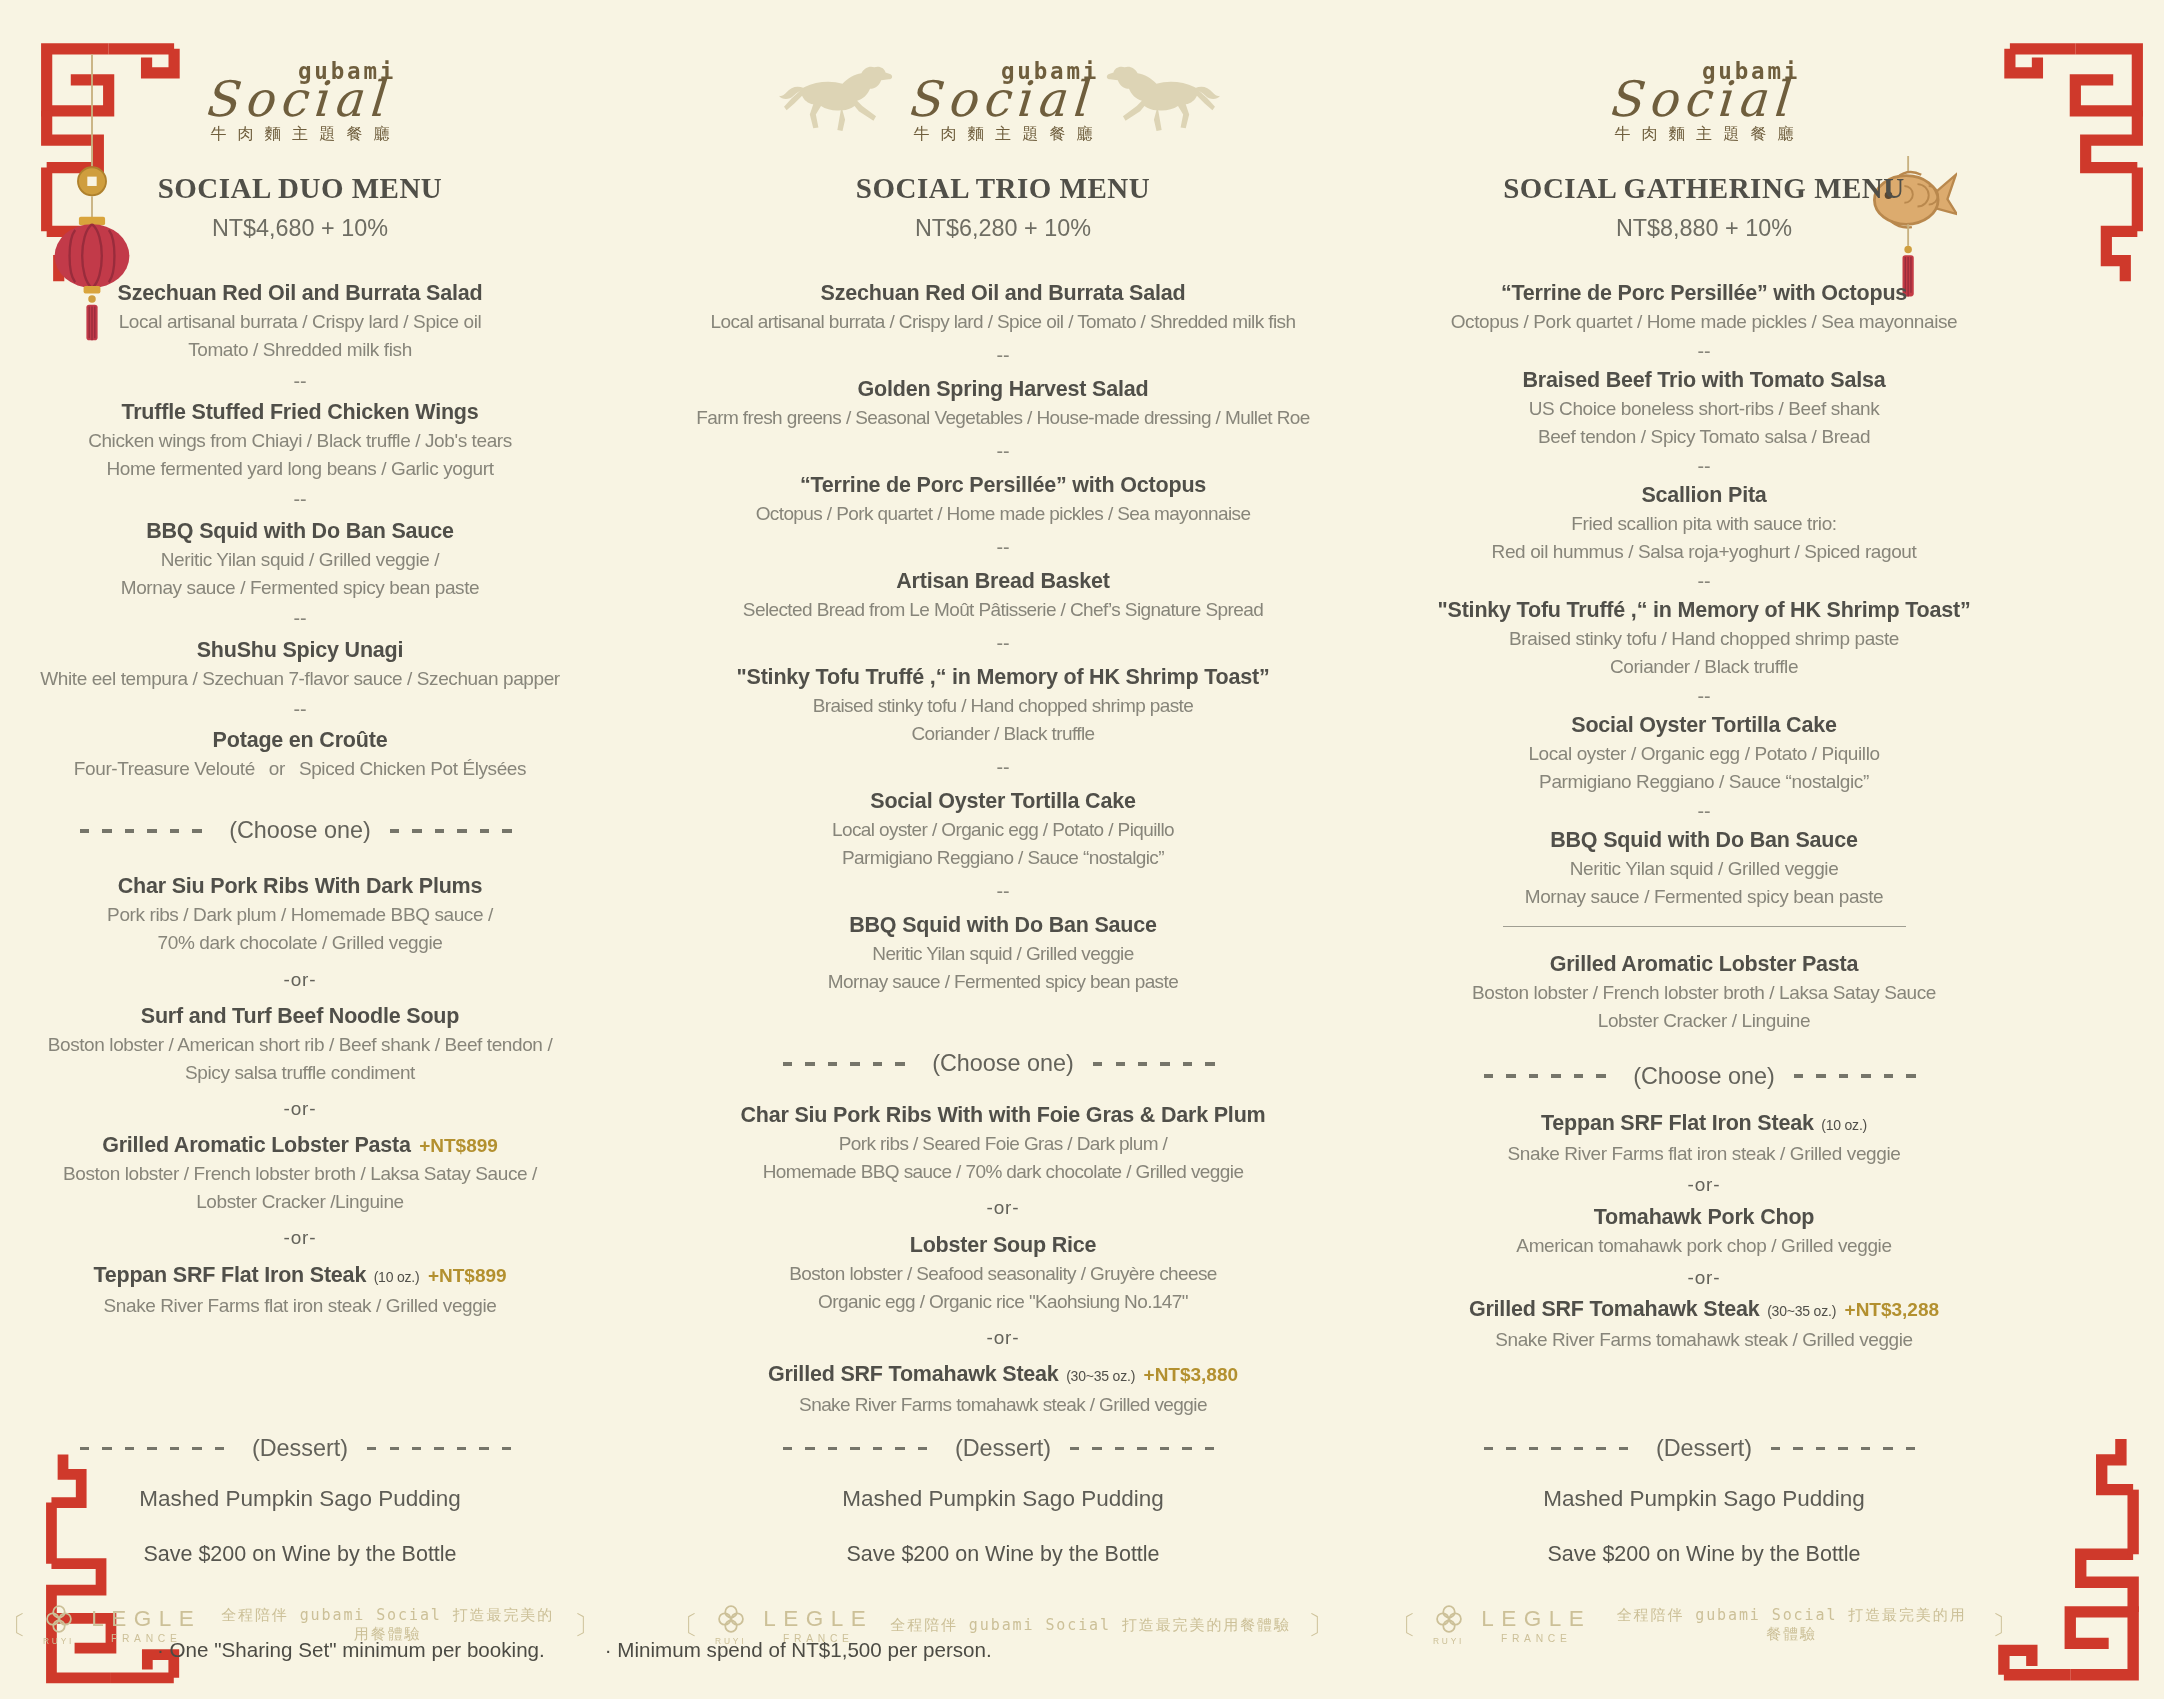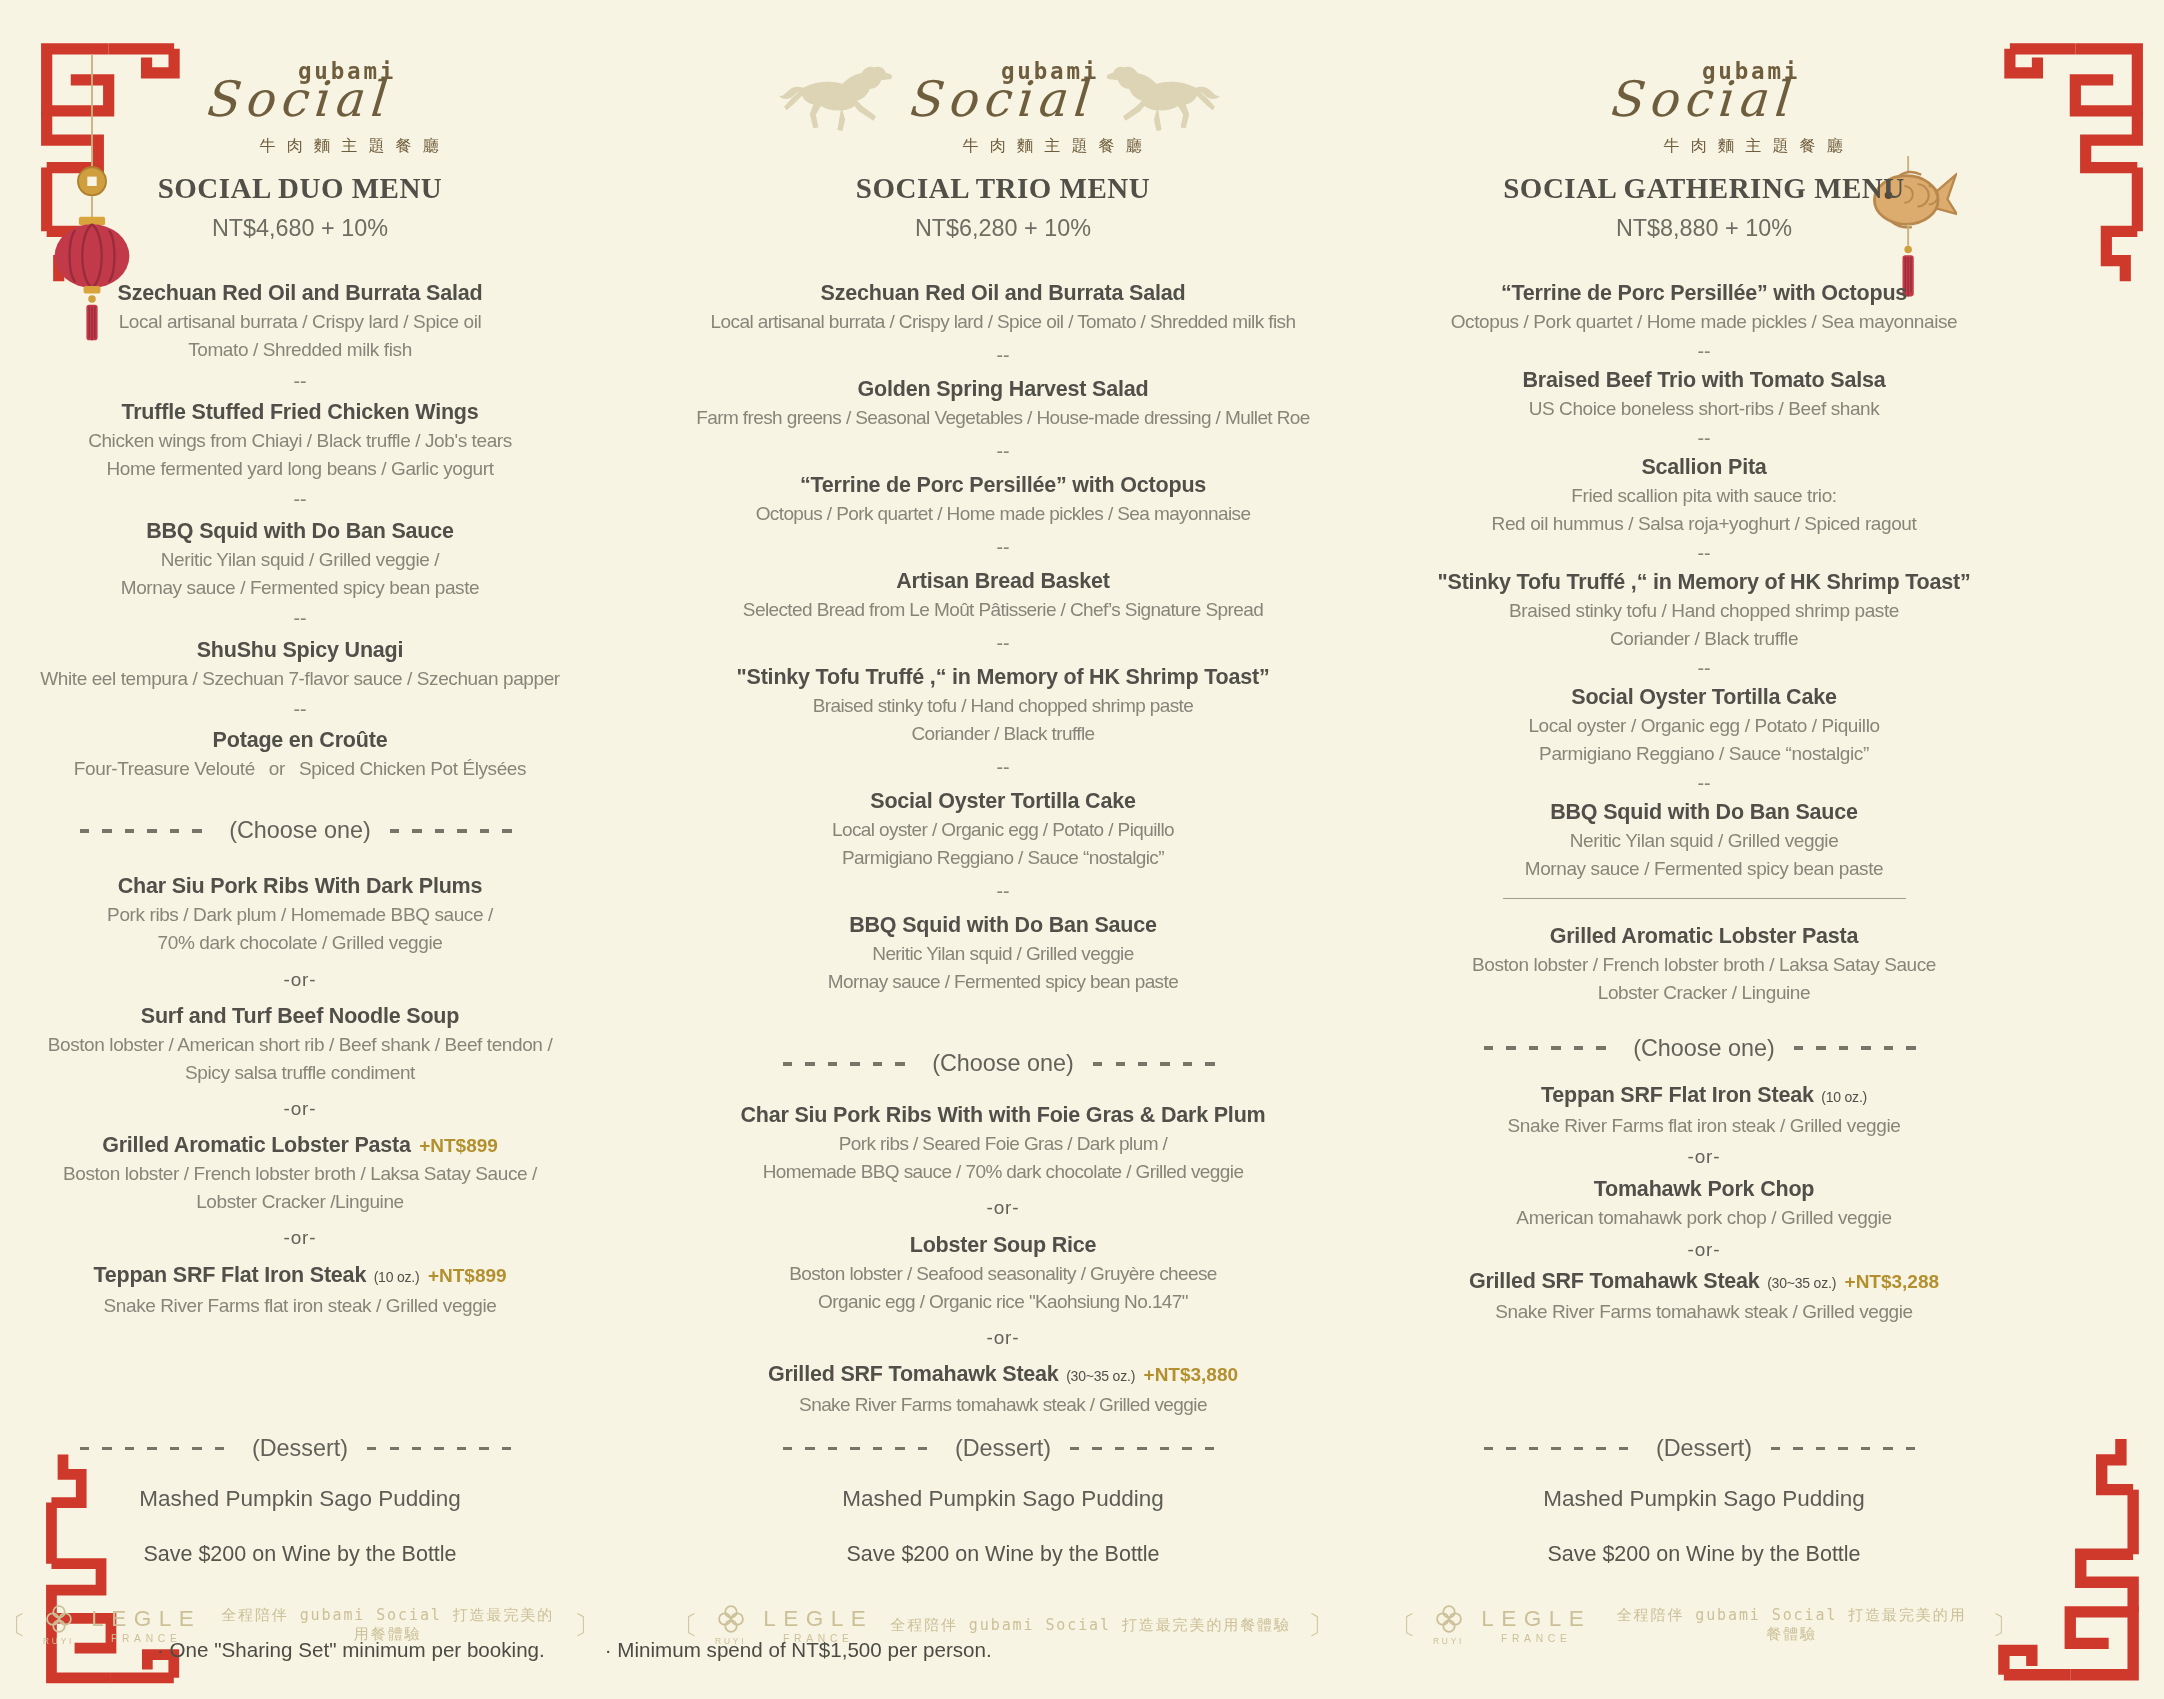--- a/index.html
+++ b/index.html
@@ -21,21 +21,21 @@
   .column{position:absolute;top:0;height:1700px;z-index:1;display:flex;flex-direction:column;
           align-items:center;text-align:center;box-sizing:border-box;padding:58px 0 54px;}
   #col1{left:0;width:600px;}
   #col2{left:619px;width:768px;}
   #col3{left:1390px;width:628px;}
   .logo{position:relative;height:99px;width:300px;color:#6f5e3d;}
   .logo-word1{position:absolute;top:0;left:148px;font-family:"DejaVu Sans Mono",monospace;
               font-size:22.5px;font-weight:700;letter-spacing:2.8px;}
   .logo-word2{position:absolute;top:13px;left:58px;font-family:"DejaVu Serif",serif;font-style:italic;
               font-size:49px;letter-spacing:5.6px;transform:skewX(-6deg);}
-  .logo-cn{position:absolute;bottom:0;left:0;right:0;font-size:16px;letter-spacing:11.2px;padding-left:11.2px;text-align:right;}
+  .logo-cn{position:absolute;bottom:12px;left:0;right:0;font-size:16px;letter-spacing:11.2px;padding-left:11.2px;}
   .menu-title{margin:15px 0 0;font-family:"Liberation Serif",serif;font-weight:700;font-size:29px;
               letter-spacing:0.5px;color:#504f48;}
   .menu-price{margin-top:10.3px;font-size:23.4px;color:#6e6d63;}
   .courses{margin-top:37px;}
   .course-name,.choice-name{font-size:21.5px;font-weight:700;color:#504f49;line-height:29px;letter-spacing:-0.2px;}
   .course-desc{font-size:19px;color:#87857a;line-height:28px;letter-spacing:-0.4px;white-space:pre-wrap;}
   #col2 .course-desc{letter-spacing:-0.6px;}
   .size{font-weight:400;font-size:14px;margin-left:7.5px;}
   .price{font-weight:700;font-size:19px;margin-left:8.4px;color:#b3902f;letter-spacing:0;margin-top:45px;}
   .sep{font-size:19.7px;color:#87857a;line-height:15px;margin:9.4px 0;}
@@ -348,20 +348,21 @@
     <div class="menu-price">NT$8,880 + 10%</div>
     <div class="courses">
         <div class="course">
           <div class="course-name"><span>“Terrine de Porc Persillée” with Octopus</span></div>
           <div class="course-desc">Octopus / Pork quartet / Home made pickles / Sea mayonnaise</div>
         </div>
         <div class="sep">--</div>
         <div class="course">
           <div class="course-name"><span>Braised Beef Trio with Tomato Salsa</span></div>
           <div class="course-desc">US Choice boneless short-ribs / Beef shank</div>
+          <div class="course-desc">Beef tendon / Spicy Tomato salsa / Bread</div>
         </div>
         <div class="sep">--</div>
         <div class="course">
           <div class="course-name"><span>Scallion Pita</span></div>
           <div class="course-desc">Fried scallion pita with sauce trio:</div>
           <div class="course-desc">Red oil hummus / Salsa roja+yoghurt / Spiced ragout</div>
         </div>
         <div class="sep">--</div>
         <div class="course">
           <div class="course-name"><span>"Stinky Tofu Truffé ,“ in Memory of HK Shrimp Toast”</span></div>

